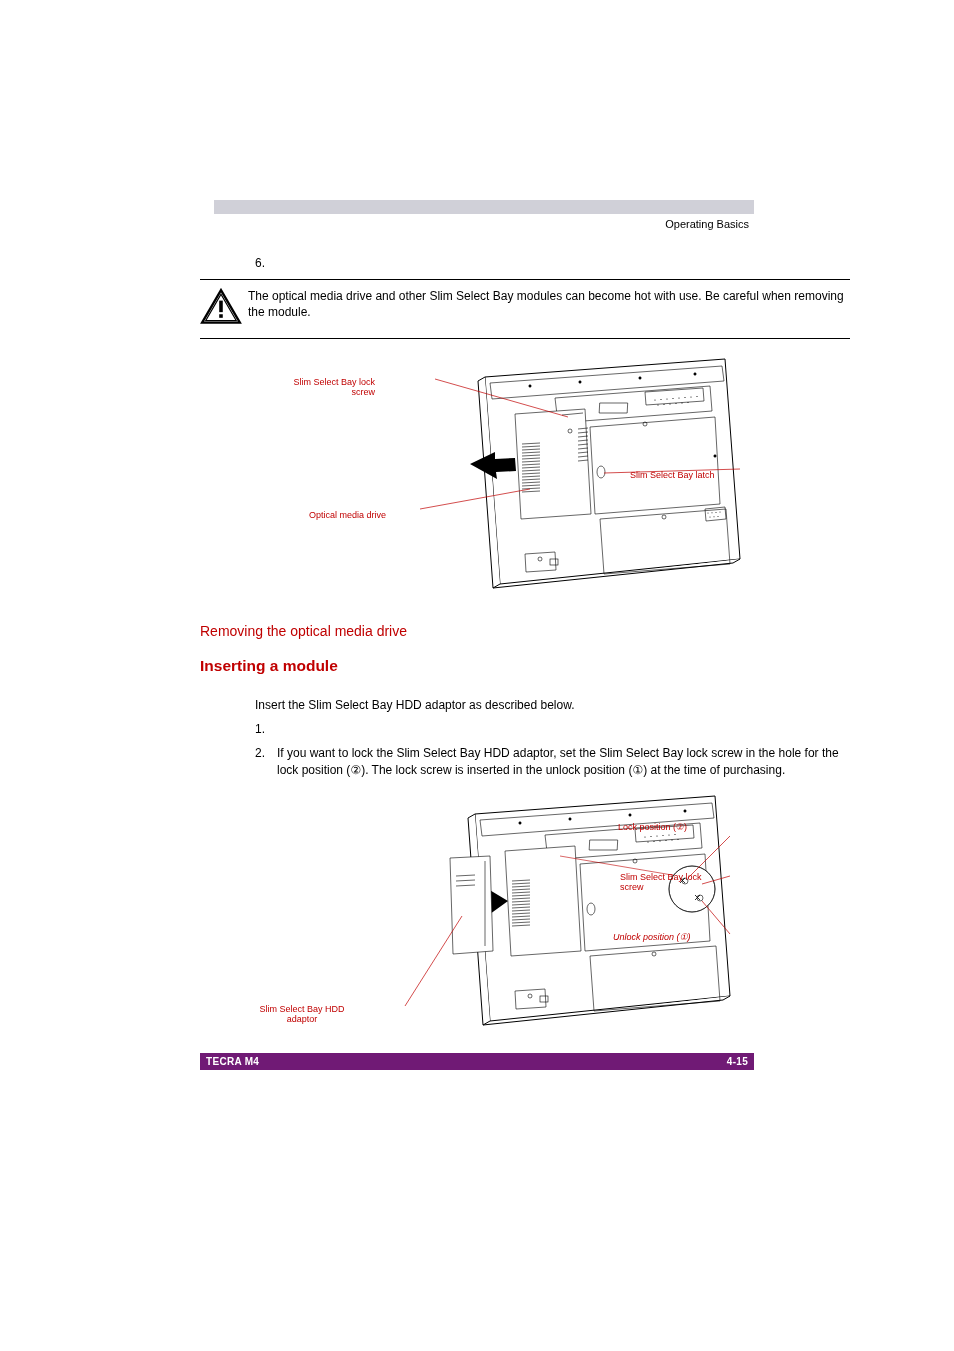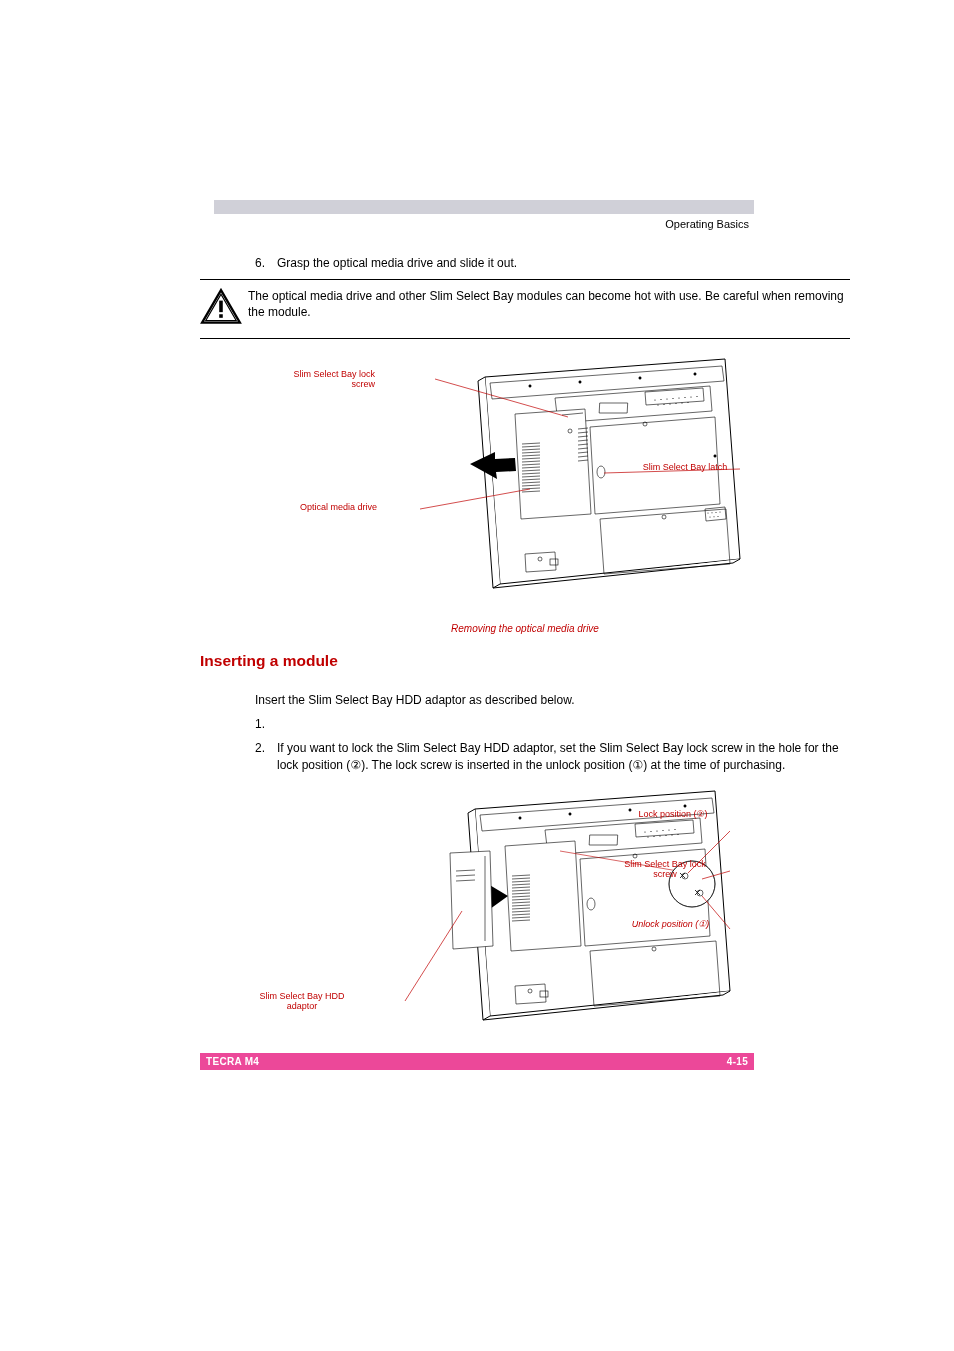--- a/index.html
+++ b/index.html
@@ -79,27 +79,26 @@
   .figure svg {
     width: 100%;
     height: 100%;
   }
   .fig-label {
     position: absolute;
     font-size: 9px;
     color: #c00000;
     line-height: 1.15;
     text-align: right;
+    margin-top: 8px;
   }
   .fig-label.left { text-align: right; }
-  .fig-label.right { text-align: center; }
+  .fig-label.right { text-align: left; }
   .fig-caption {
-    text-align: center;
-    font-style: italic;
-    font-size: 10px;
+    font-size: 14px;
     color: #c00000;
     margin-bottom: 18px;
   }
   .section-heading {
     font-size: 15.5px;
     font-weight: bold;
     color: #c00000;
     margin-bottom: 22px;
     font-family: Arial, sans-serif;
   }
@@ -110,21 +109,21 @@
     line-height: 1.35;
   }
   .circled {
     font-family: Arial, sans-serif;
   }
   .footer-bar {
     position: absolute;
     left: 200px;
     right: 200px;
     bottom: 230px;
-    background: #ec4899;
+    background: #701a75;
     color: #fff;
     font-size: 10px;
     font-weight: bold;
     padding: 3px 6px;
     display: flex;
     justify-content: space-between;
     letter-spacing: 0.3px;
   }
   .figure2 {
     position: relative;
@@ -138,21 +137,20 @@
 <body>
 
 <div class="page">
   <div class="header-bar"></div>
   <div class="header-text">Operating Basics</div>
 
   <div class="content">
 
     <div class="ol-item">
       <div class="ol-num">6.</div>
-      <div class="ol-text">Grasp the optical media drive and slide it out.</div>
     </div>
 
     <div class="hr"></div>
     <div class="caution-row">
       <div class="caution-icon">
         <svg viewBox="0 0 40 36">
           <polygon points="20,2 38,33 2,33" fill="#fff" stroke="#000" stroke-width="2.2"></polygon>
           <polygon points="20,6 34.5,31 5.5,31" fill="none" stroke="#000" stroke-width="1.2"></polygon>
           <rect x="18.3" y="12" width="3.4" height="11" fill="#000"></rect>
           <rect x="18.3" y="25" width="3.4" height="3.4" fill="#000"></rect>
@@ -269,21 +267,21 @@
 
           <polygon points="30,105 55,93 55,100 75,99 76,112 56,113 57,120" fill="#000"></polygon>
 
           <line x1="-5" y1="20" x2="128" y2="58" stroke="#c00000" stroke-width="0.7"></line>
           <line x1="300" y1="110" x2="164" y2="114" stroke="#c00000" stroke-width="0.7"></line>
           <line x1="-20" y1="150" x2="90" y2="130" stroke="#c00000" stroke-width="0.7"></line>
         </g>
       </svg>
       <div class="fig-label left" style="top:20px; left:85px; width:90px;">Slim Select Bay lock screw</div>
       <div class="fig-label right" style="top:113px; left:430px; width:110px;">Slim Select Bay latch</div>
-      <div class="fig-label left" style="top:153px; left:82px; width:95px;">Optical media drive</div>
+      <div class="fig-label left" style="top:153px; left:91px; width:95px;">Optical media drive</div>
     </div>
     <div class="fig-caption">Removing the optical media drive</div>
 
     <div class="section-heading">Inserting a module</div>
     <div class="intro-text">Insert the Slim Select Bay HDD adaptor as described below.</div>
 
     <div class="ol-item">
       <div class="ol-num">1.</div>
     </div>
 

